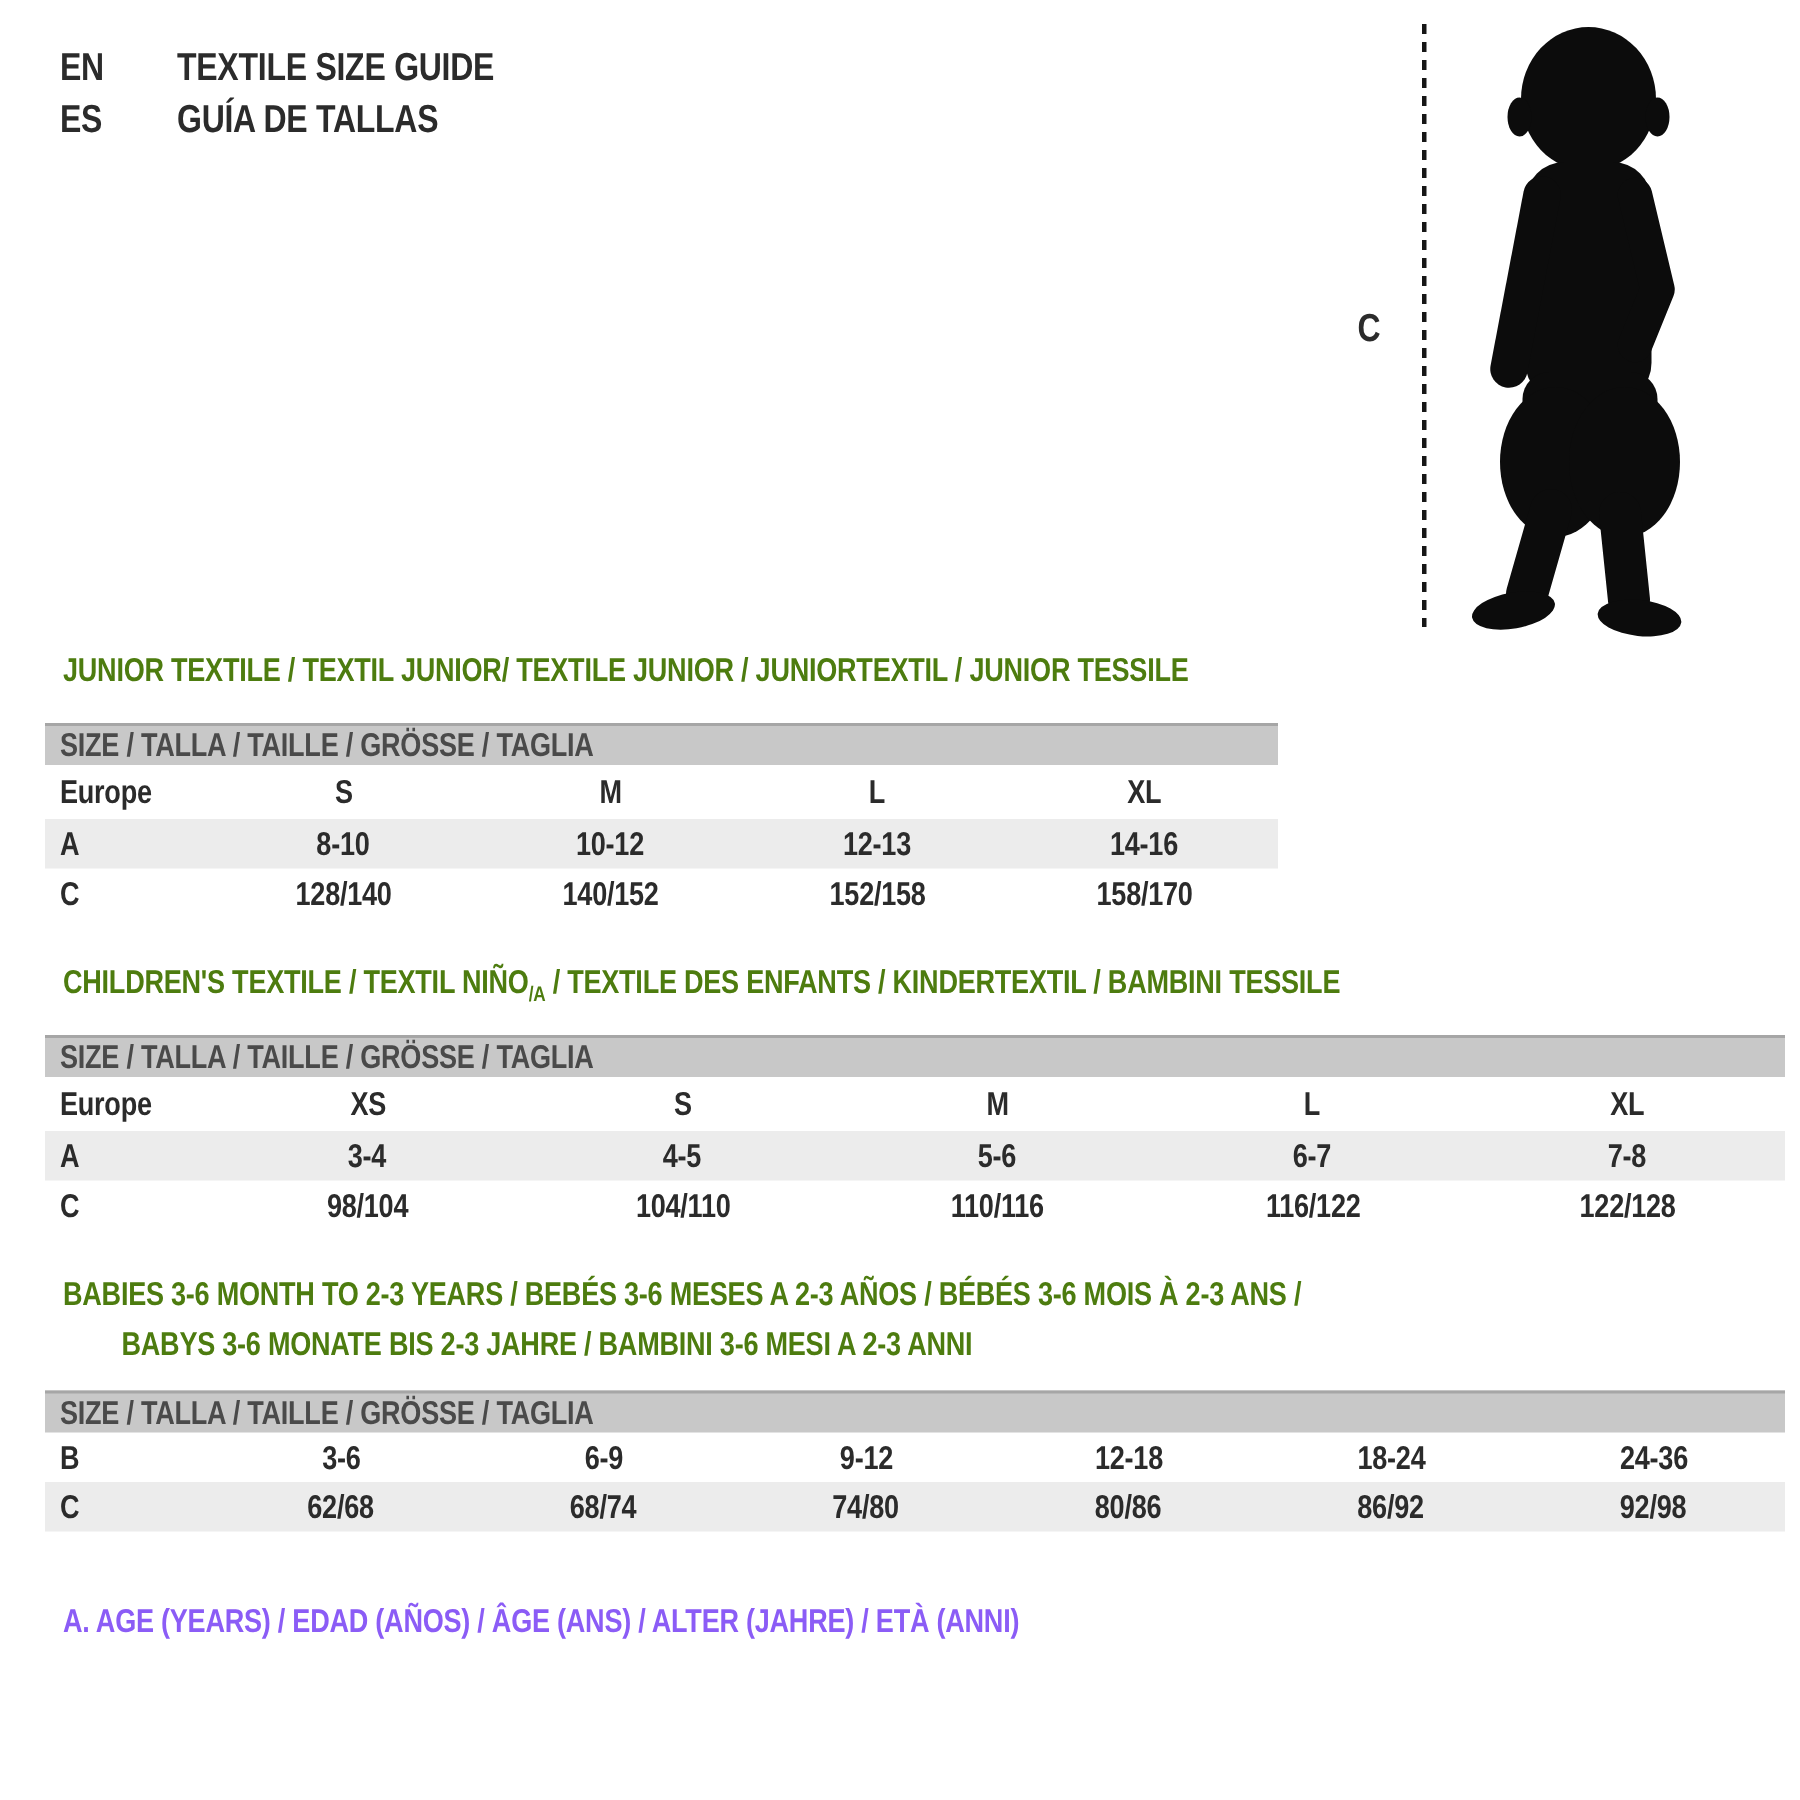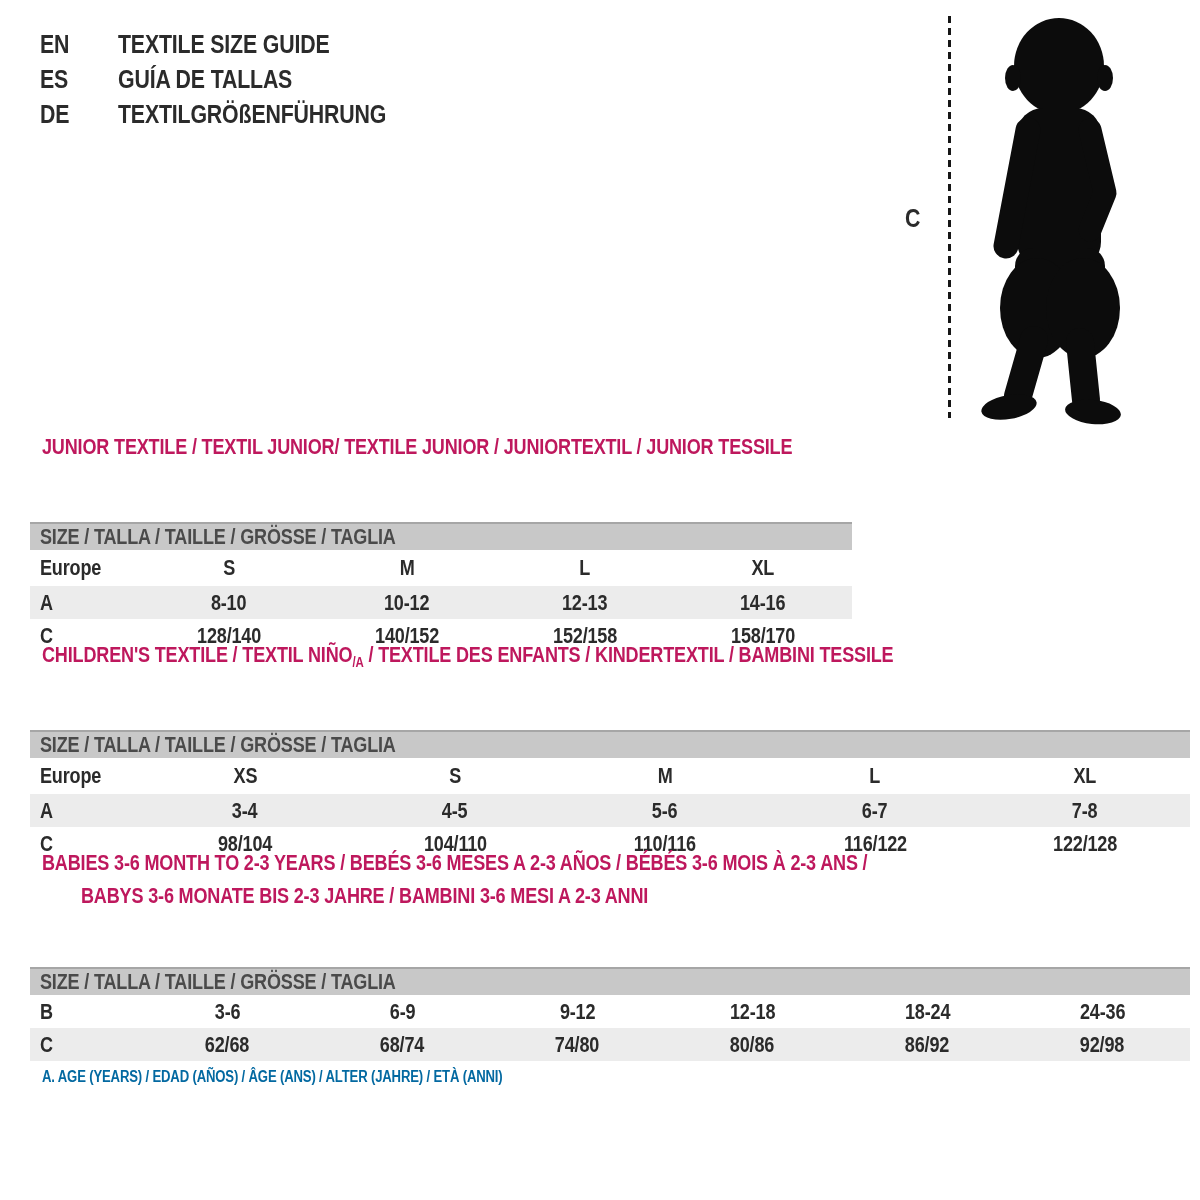--- a/index.html
+++ b/index.html
@@ -18,64 +18,60 @@
   .lang-row { display:flex; align-items:center; height:35px; font-size:26px; }
   .lang-code { width:78px; }
 
   
   .height-line { position:absolute; left:948px; top:16px; width:3px; height:402px;
                  background:repeating-linear-gradient(to bottom,#161616 0 7px,transparent 7px 12px); }
   .figure-label { position:absolute; left:905px; top:203px; font-size:26px; }
   .baby-svg { position:absolute; left:962px; top:8px; }
 
   
-  .section-heading { position:absolute; font-size:22px; white-space:nowrap; color:#be185d; }
+  .section-heading { position:absolute; font-size:22px; white-space:nowrap; color:#4d7c0f; }
   #junior-heading   { left:42px; top:434px; }
   #children-heading { left:42px; top:642px; }
   #babies-heading-1 { left:42px; top:850px; }
   #babies-heading-2 { left:42px; top:883px;margin-left:39px; }
   .sub { font-size:14px; vertical-align:-5px; }
 
   
   .size-table { position:absolute; font-size:22px; }
   #junior-table   { left:30px; top:482px; width:822px; }
   #children-table { left:30px; top:690px; width:1160px; }
   #babies-table   { left:30px; top:927px; width:1160px; }
 
   .size-bar { height:28px; background:#c8c8c8; border-top:2px solid #a6a6a6;
-              display:flex; align-items:center; padding-left:10px; color:#4a4a4a; font-size:22px;margin-top:40px; }
+              display:flex; align-items:center; padding-left:10px; color:#4a4a4a; font-size:22px; }
   .trow { display:flex; align-items:center; height:33px; }
   .trow.head { height:36px; }
   .trow.stripe { background:#ececec; }
   .trow .label { width:110px; padding-left:10px; text-align:left; }
   .trow .cell  { flex:1; text-align:center; }
 
   
-  .legend-line { position:absolute; left:42px; font-size:16px; white-space:nowrap; color:#0369a1; }
+  .legend-line { position:absolute; left:42px; font-size:22px; white-space:nowrap; color:#8b5cf6; }
   #legend-a { top:1068px; }
   #legend-b { top:1110px; }
   #legend-c { top:1152px; }
 </style>
 </head>
 <body>
 
 <div id="canvas">
 
   <div class="lang-block">
     <div class="lang-row">
       <span class="lang-code"><span class="cx">EN</span></span>
       <span><span class="cx">TEXTILE SIZE GUIDE</span></span>
     </div>
     <div class="lang-row">
       <span class="lang-code"><span class="cx">ES</span></span>
       <span><span class="cx">GUÍA DE TALLAS</span></span>
-    </div>
-    <div class="lang-row">
-      <span class="lang-code"><span class="cx">DE</span></span>
-      <span><span class="cx">TEXTILGRÖßENFÜHRUNG</span></span>
     </div>
   </div>
 
   <div class="height-line"></div>
   <div class="figure-label"><span class="cx">C</span></div>
   <svg class="baby-svg" width="185" height="418" viewBox="0 0 185 418" aria-hidden="true">
     <g fill="#0c0c0c" stroke="none">
       <ellipse cx="97" cy="58" rx="45" ry="48"></ellipse>
       <ellipse cx="51" cy="70" rx="8" ry="13"></ellipse>
       <ellipse cx="143" cy="70" rx="8" ry="13"></ellipse>

